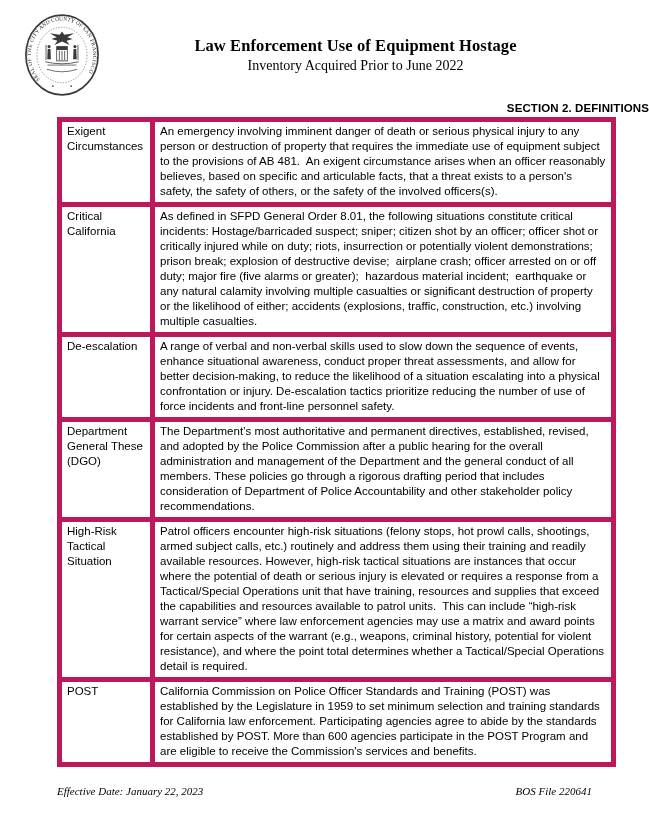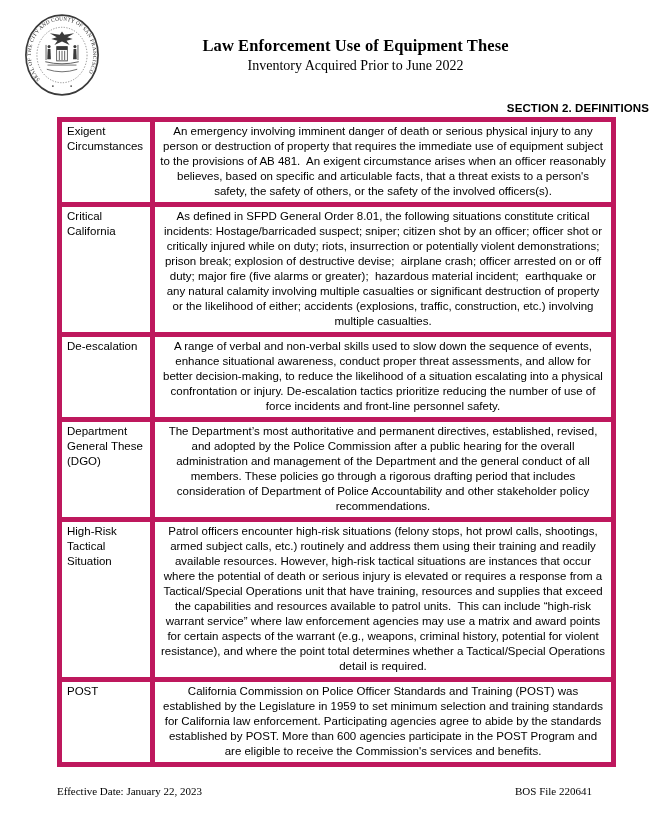--- a/index.html
+++ b/index.html
@@ -55,31 +55,32 @@
     border-top: 2px solid #000;
   }
   table.defs td {
     border: 5px solid #be185d;
     vertical-align: top;
     font-size: 11.5px;
     line-height: 15px;
     padding: 2px 5px 3px 5px;
   }
   td.term  { width: 78px; }
-  td.def   { width: 446px; white-space: pre-wrap; text-align: center; }
+  td.def   { width: 446px; white-space: pre-wrap; }
   
   .footer {
     position: absolute;
     left: 57px;
     right: 57px;
     top: 785px;
     display: flex;
     justify-content: space-between;
     font-family: "Liberation Serif", serif;
     font-size: 11px;
+    font-style: italic;
   }
 </style>
 </head>
 <body>
 
 <div class="page">
 
   <svg class="seal" viewBox="0 0 100 100" preserveAspectRatio="none">
     <circle cx="50" cy="50" r="47.5" fill="#ffffff" stroke="#3a3a3a" stroke-width="2.2"></circle>
     <circle cx="50" cy="50" r="33" fill="none" stroke="#555" stroke-width="0.8" stroke-dasharray="1.6 1.9"></circle>
@@ -110,21 +111,21 @@
     <g fill="none" stroke="#3a3a3a">
       <path d="M28 58 q22 5 44 0" stroke-width="1"></path>
       <path d="M31 62 h38" stroke-width="0.9"></path>
       <path d="M30 67 q20 6 40 0" stroke-width="0.9"></path>
     </g>
     <circle cx="38" cy="87" r="1.1" fill="#3a3a3a"></circle>
     <circle cx="62" cy="87" r="1.1" fill="#3a3a3a"></circle>
   </svg>
 
   <div class="title-block">
-    <div class="doc-title">Law Enforcement Use of Equipment These</div>
+    <div class="doc-title">Law Enforcement Use of Equipment Hostage</div>
     <div class="doc-subtitle">Inventory Acquired Prior to June 2022</div>
   </div>
 
   <div class="section-heading">SECTION 2. DEFINITIONS</div>
 
   <table class="defs">
     <tbody>
       <tr>
         <td class="term">Exigent Circumstances</td>
         <td class="def">An emergency involving imminent danger of death or serious physical injury to any person or destruction of property that requires the immediate use of equipment subject to the provisions of AB 481.  An exigent circumstance arises when an officer reasonably believes, based on specific and articulable facts, that a threat exists to a person's safety, the safety of others, or the safety of the involved officers(s).</td>

